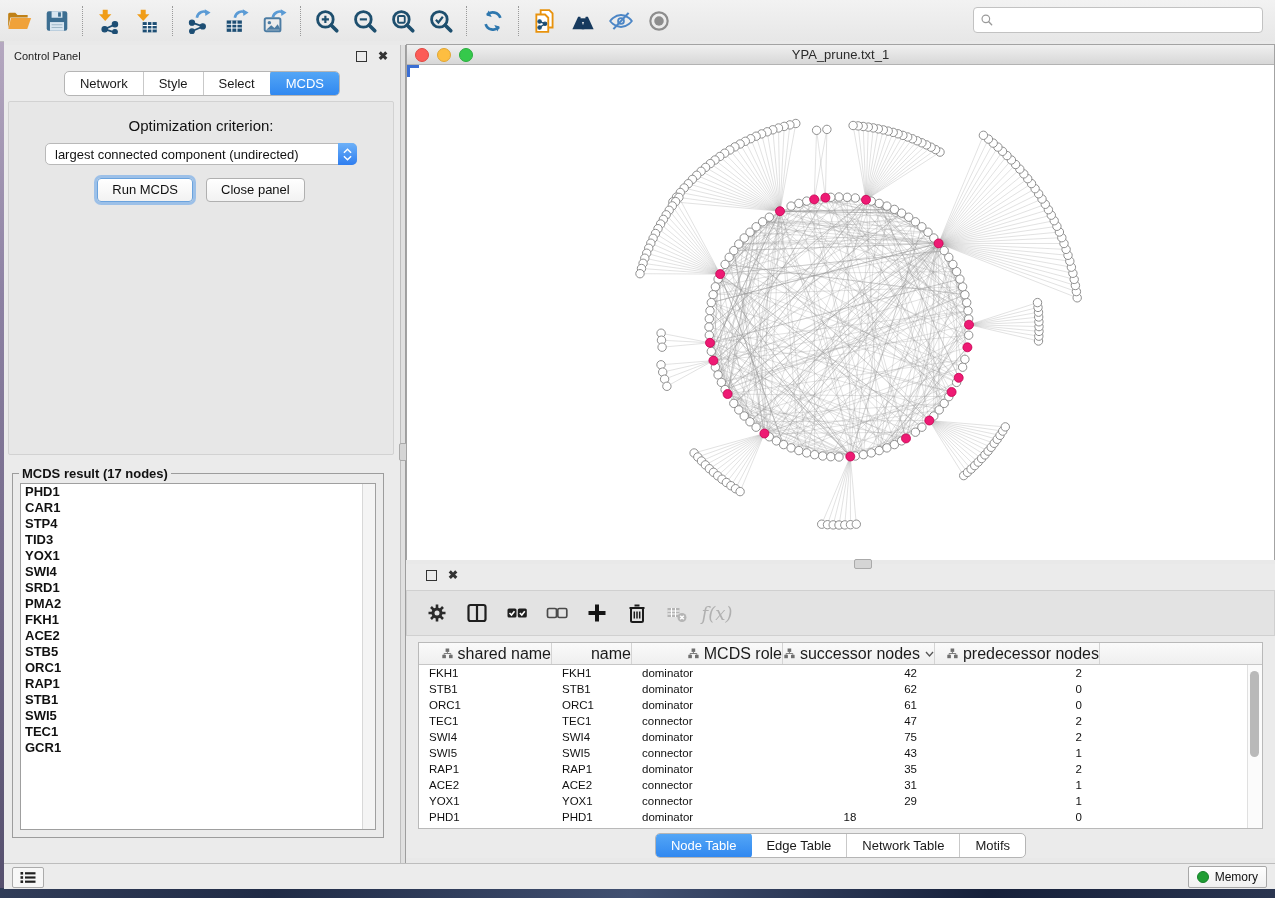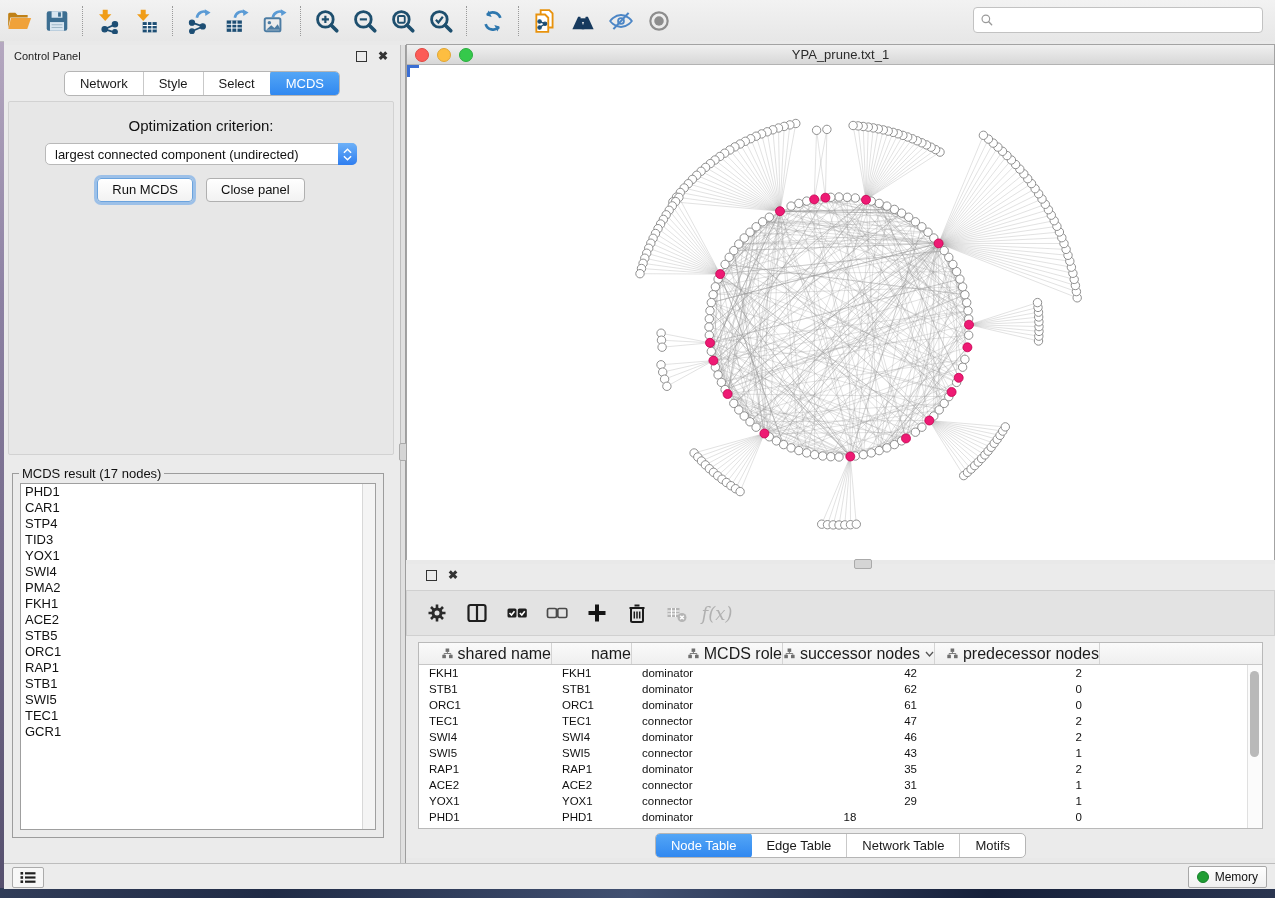--- a/index.html
+++ b/index.html
@@ -46,21 +46,21 @@
        border-radius:5px;box-sizing:border-box;display:flex;align-items:center;font-size:13px;color:#111;}
   .selectbox .val{flex:1;padding-left:9px;white-space:nowrap;overflow:hidden;}
   .stepper{width:19px;height:22px;margin:-1px -1px -1px 0;border-radius:0 5px 5px 0;
        background:linear-gradient(#6db1f8,#2f7ef0);display:flex;flex-direction:column;align-items:center;justify-content:center;gap:1px;}
   .stepper svg{width:9px;height:6px;}
   .btnrow{display:flex;justify-content:center;gap:13px;margin-top:13px;}
   .pushbtn{background:linear-gradient(#ffffff,#f2f2f2);border:1px solid #b0b0b0;border-radius:4px;
        font-size:13px;color:#111;padding:3px 14px;line-height:16px;}
   .pushbtn.focused{box-shadow:0 0 0 3px rgba(106,166,233,.6);border-color:#6ba3dd;}
   .mcds-group{position:absolute;left:8px;top:421px;width:372px;height:372px;border:1px solid #9c9c9c;
-       margin:0;padding:0;box-sizing:border-box;}
+       margin:0;padding:0;box-sizing:border-box;font-weight:bold;}
   .mcds-group legend{font-size:13px;color:#111;margin-left:6px;padding:0 3px;}
   .mcds-list{position:absolute;left:7px;top:2px;right:7px;bottom:7px;background:#fff;border:1px solid #9f9f9f;
        font-size:13px;color:#111;overflow:hidden;}
   .mcds-list .item{padding:0 0 0 4px;line-height:16px;}
   .mcds-scroll{position:absolute;top:0;right:0;width:12px;height:100%;background:#f4f4f4;border-left:1px solid #d8d8d8;}
 
   
   .vsplit{position:absolute;left:396px;top:4px;width:6px;height:818px;background:#e0e0e0;
        border-left:1px solid #bdbdbd;border-right:1px solid #9e9e9e;box-sizing:border-box;}
   .vsplit .grip{position:absolute;left:-2px;top:398px;width:8px;height:16px;background:#d5d5d5;
@@ -306,20 +306,21 @@
       <fieldset class="mcds-group">
         <legend>MCDS result (17 nodes)</legend>
         <div class="mcds-list">
           <div id="mcds-items">
               <div class="item">PHD1</div>
               <div class="item">CAR1</div>
               <div class="item">STP4</div>
               <div class="item">TID3</div>
               <div class="item">YOX1</div>
               <div class="item">SWI4</div>
+              <div class="item">SRD1</div>
               <div class="item">PMA2</div>
               <div class="item">FKH1</div>
               <div class="item">ACE2</div>
               <div class="item">STB5</div>
               <div class="item">ORC1</div>
               <div class="item">RAP1</div>
               <div class="item">STB1</div>
               <div class="item">SWI5</div>
               <div class="item">TEC1</div>
               <div class="item">GCR1</div>
@@ -1255,21 +1256,21 @@
               <div class="td" style="width:133px;padding-left:10px;text-align:left">TEC1</div>
               <div class="td" style="width:80px;padding-left:10px;text-align:left">TEC1</div>
               <div class="td" style="width:151px;padding-left:10px;text-align:left">connector</div>
               <div class="td" style="width:152px;padding-right:18px;text-align:right">47</div>
               <div class="td" style="width:165px;padding-right:18px;text-align:right">2</div>
             </div>
             <div class="trow">
               <div class="td" style="width:133px;padding-left:10px;text-align:left">SWI4</div>
               <div class="td" style="width:80px;padding-left:10px;text-align:left">SWI4</div>
               <div class="td" style="width:151px;padding-left:10px;text-align:left">dominator</div>
-              <div class="td" style="width:152px;padding-right:18px;text-align:right">46</div>
+              <div class="td" style="width:152px;padding-right:18px;text-align:right">75</div>
               <div class="td" style="width:165px;padding-right:18px;text-align:right">2</div>
             </div>
             <div class="trow">
               <div class="td" style="width:133px;padding-left:10px;text-align:left">SWI5</div>
               <div class="td" style="width:80px;padding-left:10px;text-align:left">SWI5</div>
               <div class="td" style="width:151px;padding-left:10px;text-align:left">connector</div>
               <div class="td" style="width:152px;padding-right:18px;text-align:right">43</div>
               <div class="td" style="width:165px;padding-right:18px;text-align:right">1</div>
             </div>
             <div class="trow">

